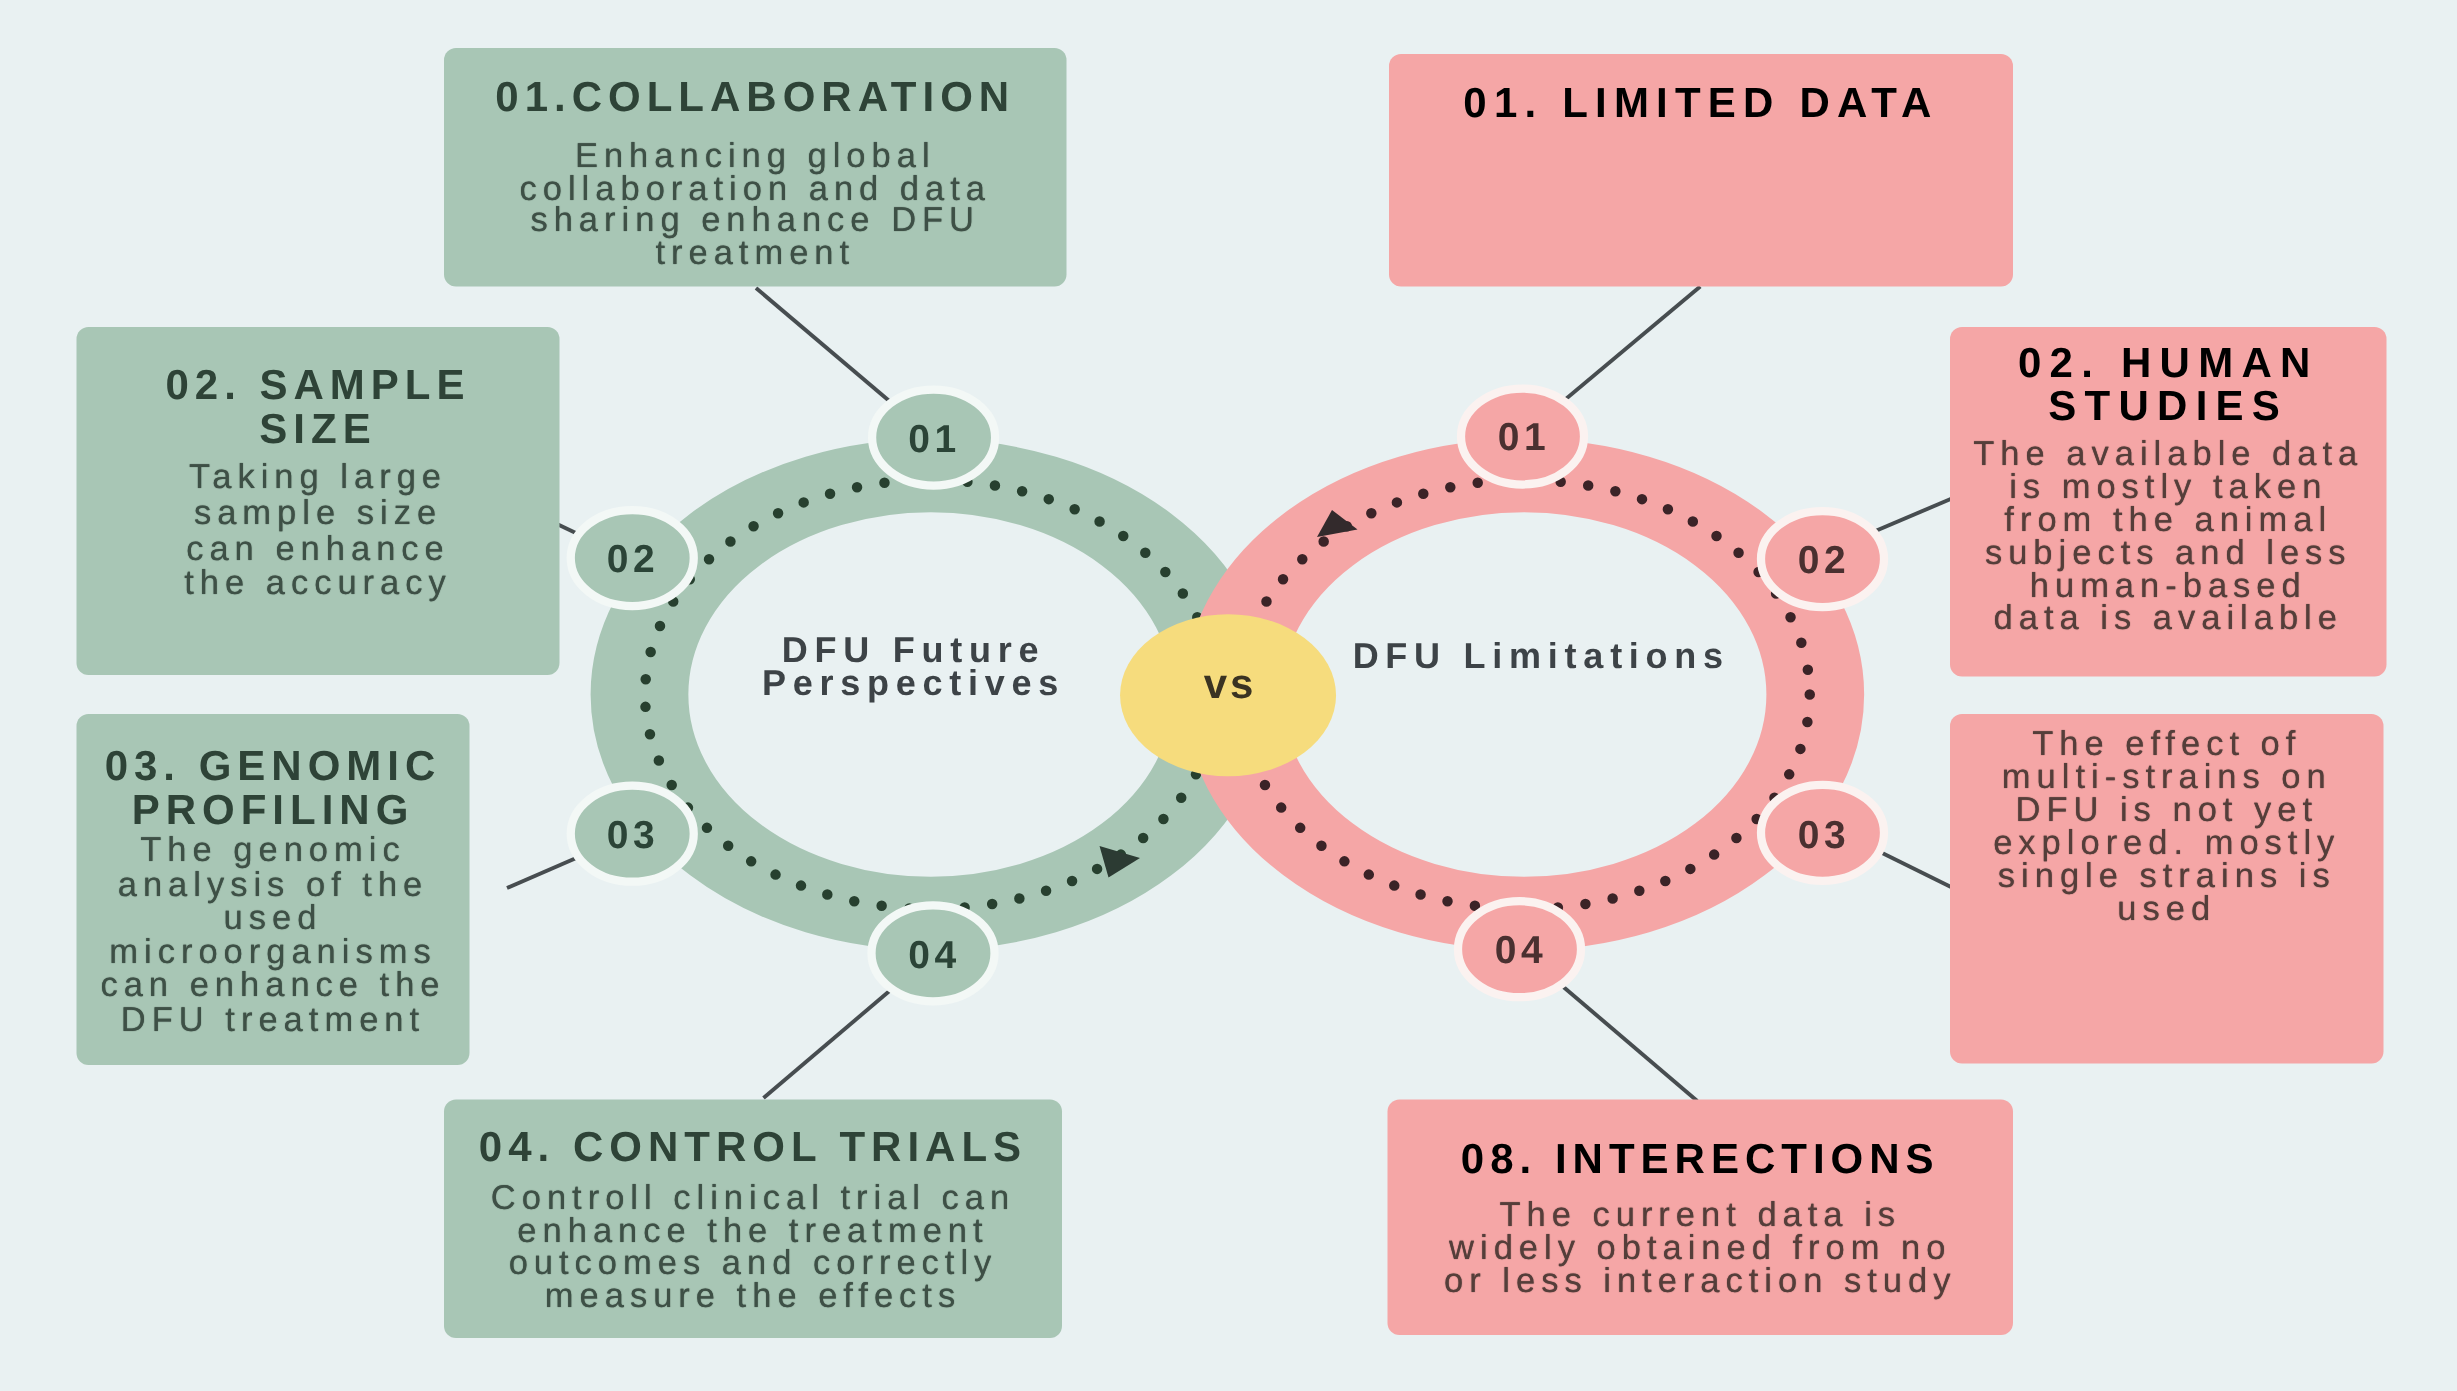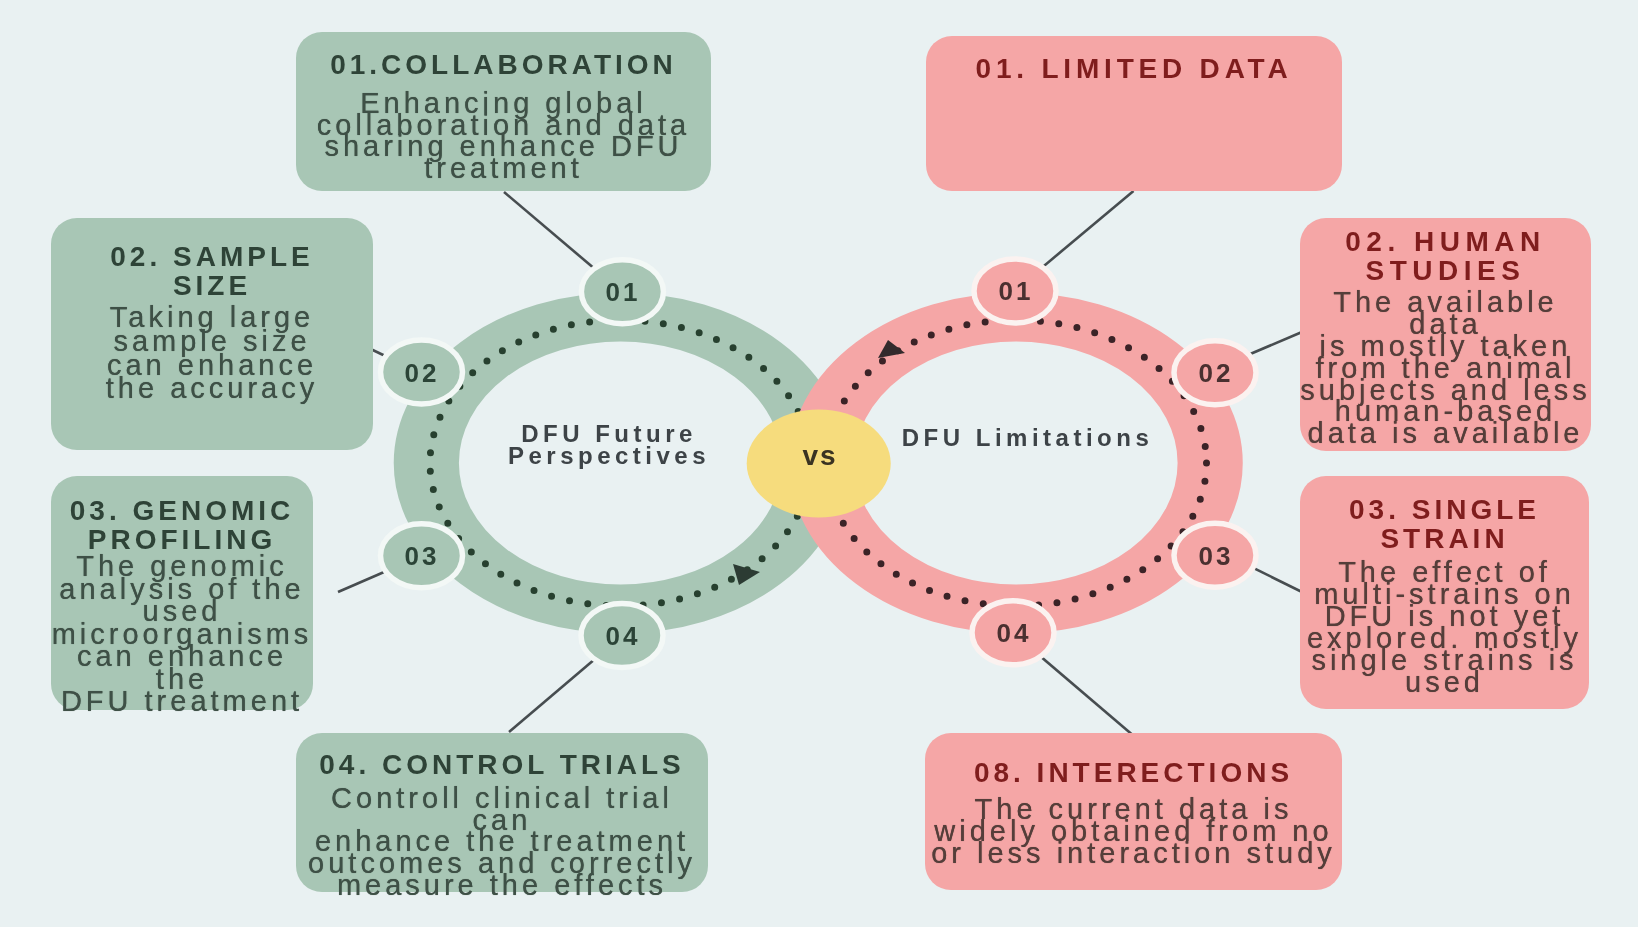--- a/index.html
+++ b/index.html
@@ -1,24 +1,24 @@
 <!DOCTYPE html>
 <html><head>
 <meta charset="utf-8">
 <style>
 html,body{margin:0;padding:0}
 body{width:1638px;height:927px;background:#e9f1f2;font-family:"Liberation Sans",sans-serif;position:relative;overflow:hidden}
 #stage{position:absolute;left:0;top:0;width:1638px;height:927px}
 svg{position:absolute;left:0;top:0}
-.card{position:absolute;border-radius:26px;text-align:center;box-sizing:border-box}
+.card{position:absolute;border-radius:8px;text-align:center;box-sizing:border-box}
 .g{background:#a8c6b5}
 .p{background:#f5a6a6}
 .card h3{margin:0;font-weight:bold;font-size:28px;letter-spacing:4px;color:#2e4337;line-height:29px}
-.card.p h3{color:#7f1d1d}
-.card .bd{margin:12px auto;font-size:29px;letter-spacing:4px;line-height:21.6px;color:#3e5046;text-shadow:0 0 0.7px currentColor}
+.card.p h3{color:#000000}
+.card .bd{margin:12px auto;font-size:23px;letter-spacing:4px;line-height:21.6px;color:#3e5046;text-shadow:0 0 0.7px currentColor}
 .card.p .bd{color:#553e3a}
 .clabel{position:absolute;font-weight:bold;color:#3d4347;text-align:center;font-size:24px;letter-spacing:4.5px;line-height:21.8px}
 </style>
 </head>
 <body>
 <div id="stage">
 <svg width="1638" height="927" viewBox="0 0 1638 927">
 
   <g stroke="#474d50" stroke-width="2.6">
     <line x1="504" y1="192" x2="622" y2="292"></line>
@@ -91,21 +91,20 @@
   <div class="bd" style="margin-top:9.8px">Controll clinical trial can<br>enhance the treatment<br>outcomes and correctly<br>measure the effects</div>
 </div>
 <div class="card p" style="left:926px;top:36px;width:416px;height:155px">
   <h3 style="margin-top:17.8px;letter-spacing:4.8px">01. LIMITED DATA</h3>
 </div>
 <div class="card p" style="left:1300px;top:218px;width:291px;height:233px">
   <h3 style="margin-top:8.6px;letter-spacing:5.5px">02. HUMAN<br>STUDIES</h3>
   <div class="bd" style="margin-top:7.8px;line-height:21.8px">The available data<br>is mostly taken<br>from the animal<br>subjects and less<br>human-based<br>data is available</div>
 </div>
 <div class="card p" style="left:1300px;top:476px;width:289px;height:233px">
-  <h3 style="margin-top:18.8px">03. SINGLE<br>STRAIN</h3>
   <div class="bd" style="margin-top:8.1px;line-height:22px">The effect of<br>multi-strains on<br>DFU is not yet<br>explored. mostly<br>single strains is<br>used</div>
 </div>
 <div class="card p" style="left:925px;top:733px;width:417px;height:157px">
   <h3 style="margin-top:25.2px">08. INTERECTIONS</h3>
   <div class="bd" style="margin-top:11.1px;line-height:22px">The current data is<br>widely obtained from no<br>or less interaction study</div>
 </div>
 
 <div class="clabel" style="left:877.5px;top:426.5px;width:300px">DFU Limitations</div>
 <div class="clabel" style="left:459px;top:422.8px;width:300px">DFU Future<br>Perspectives</div>
 </div>

